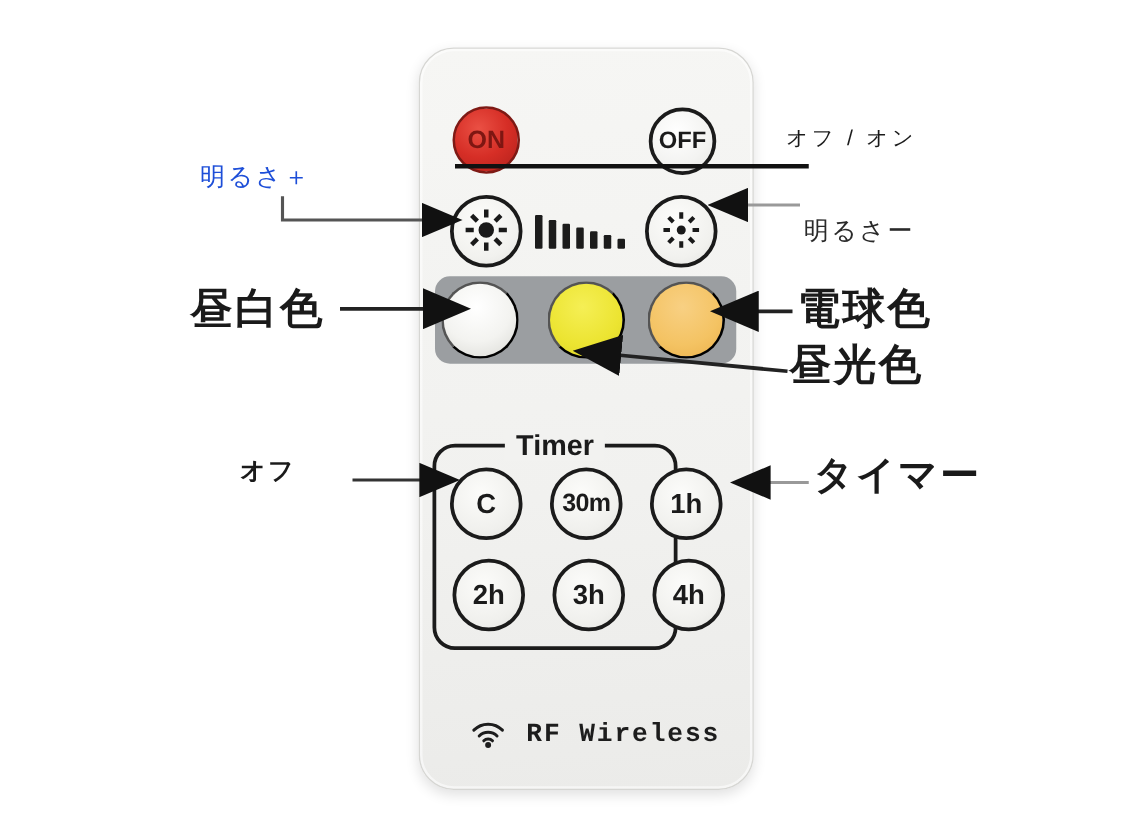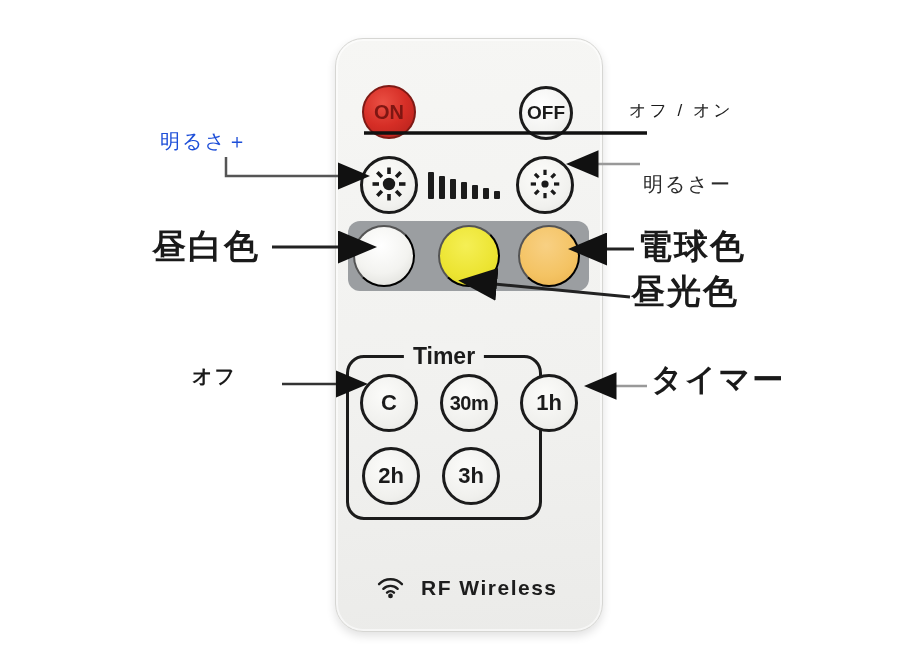--- a/index.html
+++ b/index.html
@@ -49,21 +49,21 @@
               border:3px solid #1b1b1b; border-radius:18px; }
   .timer-title { position:absolute; top:-15px; left:50%; transform:translateX(-50%);
                  background:#f2f2f0; padding:0 9px; font-size:23px; font-weight:bold;
                  color:#1b1b1b; line-height:26px; }
   .tbtn { width:58px; height:58px; border:3px solid #1b1b1b;
           background:radial-gradient(circle at 42% 35%, #fcfcfa 0%, #f0f0ed 65%, #e3e3e0 100%);
           color:#1b1b1b; font-weight:bold; font-size:22px; }
   .tbtn.small { font-size:20px; letter-spacing:-0.5px; }
 
   
-  .brand { position:absolute; left:38px; top:532px; display:flex; align-items:center; gap:14px; }
+  .brand { position:absolute; left:38px; top:532px; display:flex; align-items:center; gap:14px;font-family:Liberation Mono, monospace; }
   .brand-text { font-size:21px; font-weight:bold; color:#1d1d1d; letter-spacing:1.5px; }
 
   
   .ann { position:absolute; z-index:6; color:#1a1a1a; white-space:nowrap; }
   .ann.light { font-weight:500; }
   .ann.heavy { font-weight:900; }
   .lbl-bplus   { left:160px; top:128px; font-size:20px; letter-spacing:2px; color:#1d4ed8; }
   .lbl-onoff   { left:629px; top:99px;  font-size:17px; letter-spacing:3px; }
   .lbl-bminus  { left:643px; top:150px; font-size:20px; letter-spacing:2px; color:#2a2a2a;margin-top:21px; }
   .lbl-dwhite  { left:152px; top:224px; font-size:34px; letter-spacing:2px; }
@@ -135,20 +135,21 @@
     <button class="cbtn cbtn-warm"></button>
   </div>
 
   <div class="timerbox">
     <span class="timer-title">Timer</span>
     <button class="circle-btn tbtn" style="left:11px;top:16px">C</button>
     <button class="circle-btn tbtn small" style="left:91px;top:16px">30m</button>
     <button class="circle-btn tbtn" style="left:171px;top:16px">1h</button>
     <button class="circle-btn tbtn" style="left:13px;top:89px">2h</button>
     <button class="circle-btn tbtn" style="left:93px;top:89px">3h</button>
+    <button class="circle-btn tbtn" style="left:173px;top:89px">4h</button>
   </div>
 
   <div class="brand">
     <span>
       <svg width="33" height="29" viewBox="0 0 36 30">
         <g fill="none" stroke="#1d1d1d" stroke-width="2.6" stroke-linecap="round">
           <path d="M5.5,13.5 A 17.5,17.5 0 0 1 30.5,13.5"></path>
           <path d="M10.2,18.6 A 11,11 0 0 1 25.8,18.6"></path>
           <path d="M14.2,22.8 A 5.4,5.4 0 0 1 21.8,22.8"></path>
         </g>

